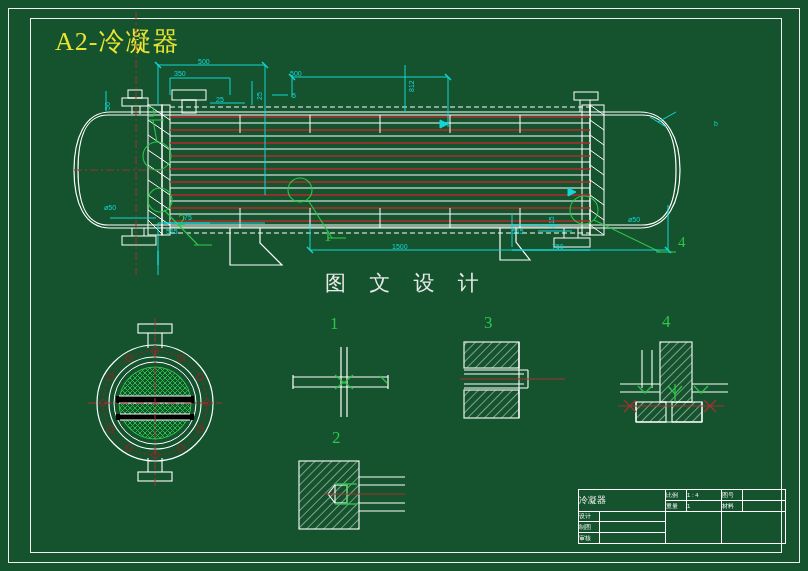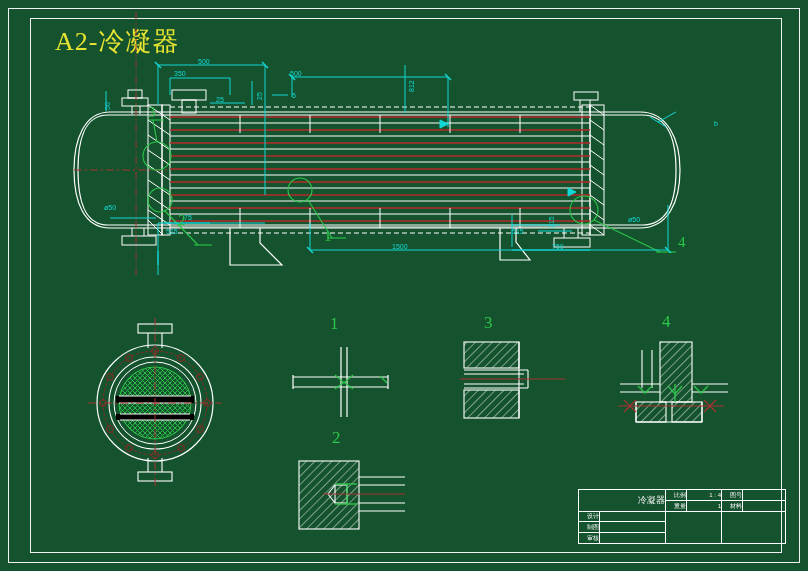--- a/index.html
+++ b/index.html
@@ -16,33 +16,34 @@
   .dim{color:#12d7d7;font-size:7px;font-family:"Liberation Sans",sans-serif;white-space:nowrap;letter-spacing:0px;}
   .dimv{color:#12d7d7;font-size:7px;font-family:"Liberation Sans",sans-serif;white-space:nowrap;
         transform-origin:0 0;transform:rotate(-90deg);}
   .callout{color:#2ec54a;font-size:15px;font-family:"Liberation Serif",serif;white-space:nowrap;}
   .detnum{color:#2ec54a;font-size:17px;font-family:"Liberation Serif",serif;white-space:nowrap;}
   svg{display:block;overflow:visible;}
   
   .tb{left:578px;top:489px;width:208px;height:55px;}
   .tb table{border-collapse:collapse;width:208px;height:55px;}
   .tb td{border:1px solid #fff;color:#f0f0f0;font-size:6px;
-         font-family:Liberation Sans, sans-serif;text-align:right;padding:0;line-height:1;}
+         font-family:Liberation Sans, sans-serif;text-align:left;padding:0;line-height:1;}
   .tb td.big{font-size:9px;}
 </style>
 </head>
 <body>
 
 <div id="stage">
 
   <div class="abs frame-outer"></div>
   <div class="abs frame-inner"></div>
 
   <div class="abs title-main">A2-冷凝器</div>
 
+  <div class="abs watermark">图 文 设 计</div>
 
   <svg class="abs" style="left:60px;top:60px;" width="700" height="230" viewBox="0 0 700 230">
 
     <g stroke="#ffffff" stroke-width="1.2" fill="none">
 
       <path d="M 48 55 C 24 55 18 80 18 110 C 18 140 24 165 48 165"></path>
       <path d="M 50 52 C 24 52 14 80 14 110 C 14 142 24 168 50 168"></path>
 
       <path d="M 582 55 C 608 55 616 80 616 110 C 616 140 608 165 582 165"></path>
       <path d="M 580 52 C 608 52 620 80 620 110 C 620 142 608 168 580 168"></path>

